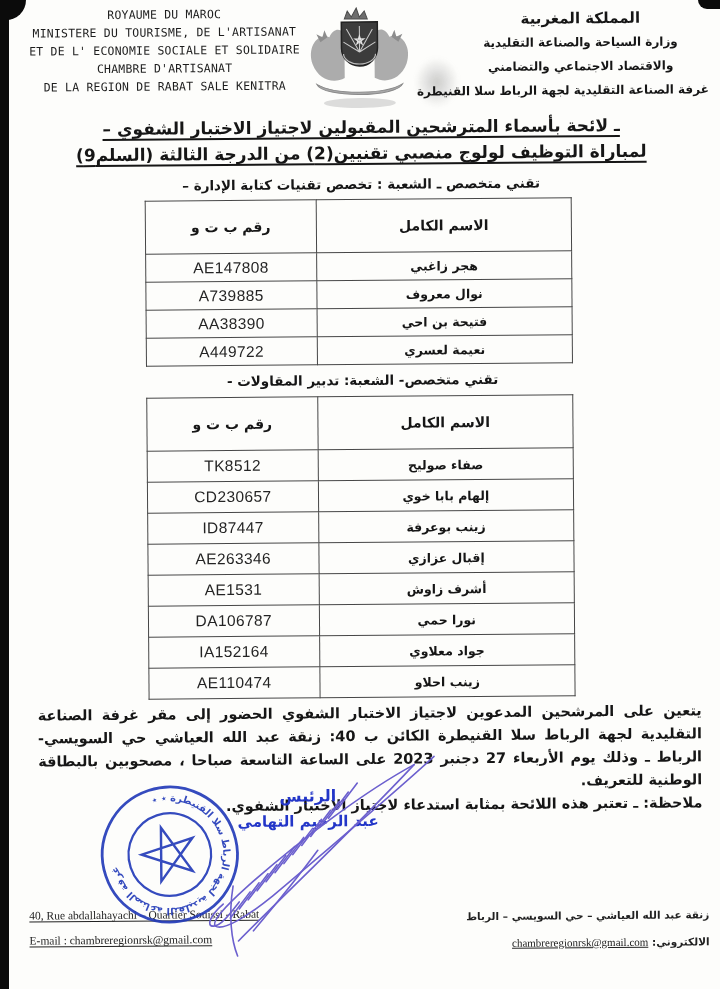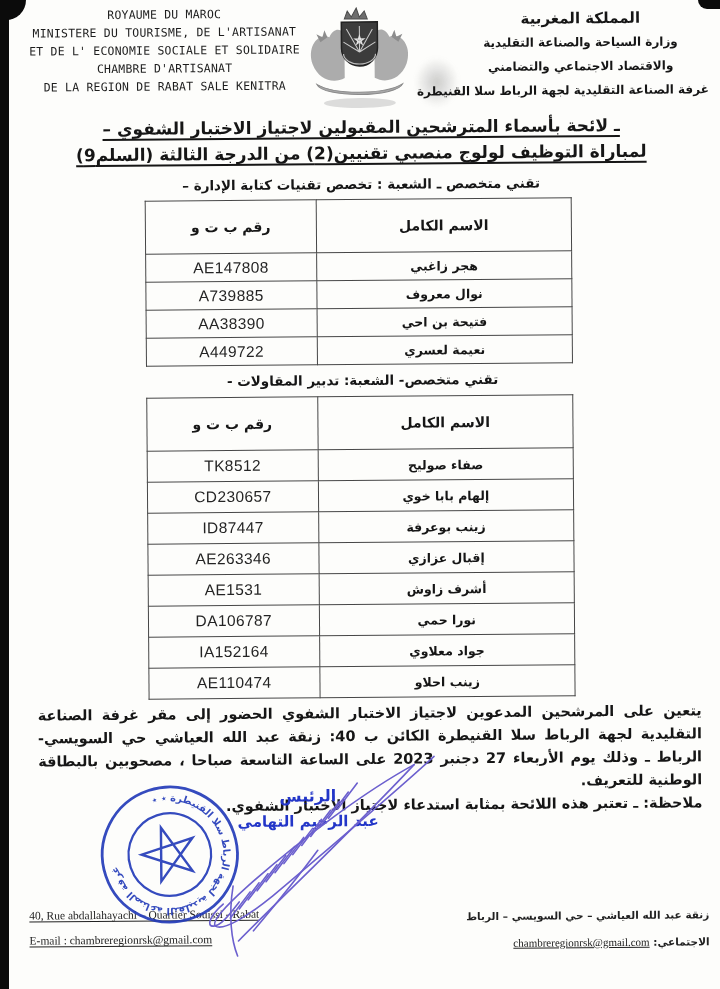--- a/index.html
+++ b/index.html
@@ -239,19 +239,19 @@
         <path d="M100,195 C130,160 150,135 165,115"></path>
       </g>
     </svg>
 
     <div class="ft-fr">
       <div class="u">40, Rue abdallahayachi – Quartier Souissi - Rabat</div>
       <div class="u">E-mail : chambreregionrsk@gmail.com</div>
     </div>
     <div class="ft-ar" dir="rtl">
       <div>زنقة عبد الله العياشي – حي السويسي – الرباط</div>
-      <div><span>الاجتماعي:</span>
+      <div><span>الالكتروني:</span>
         <span class="u">chambreregionrsk@gmail.com</span>
       </div>
     </div>
 
   </div>
 </div>
 
 </body></html>

